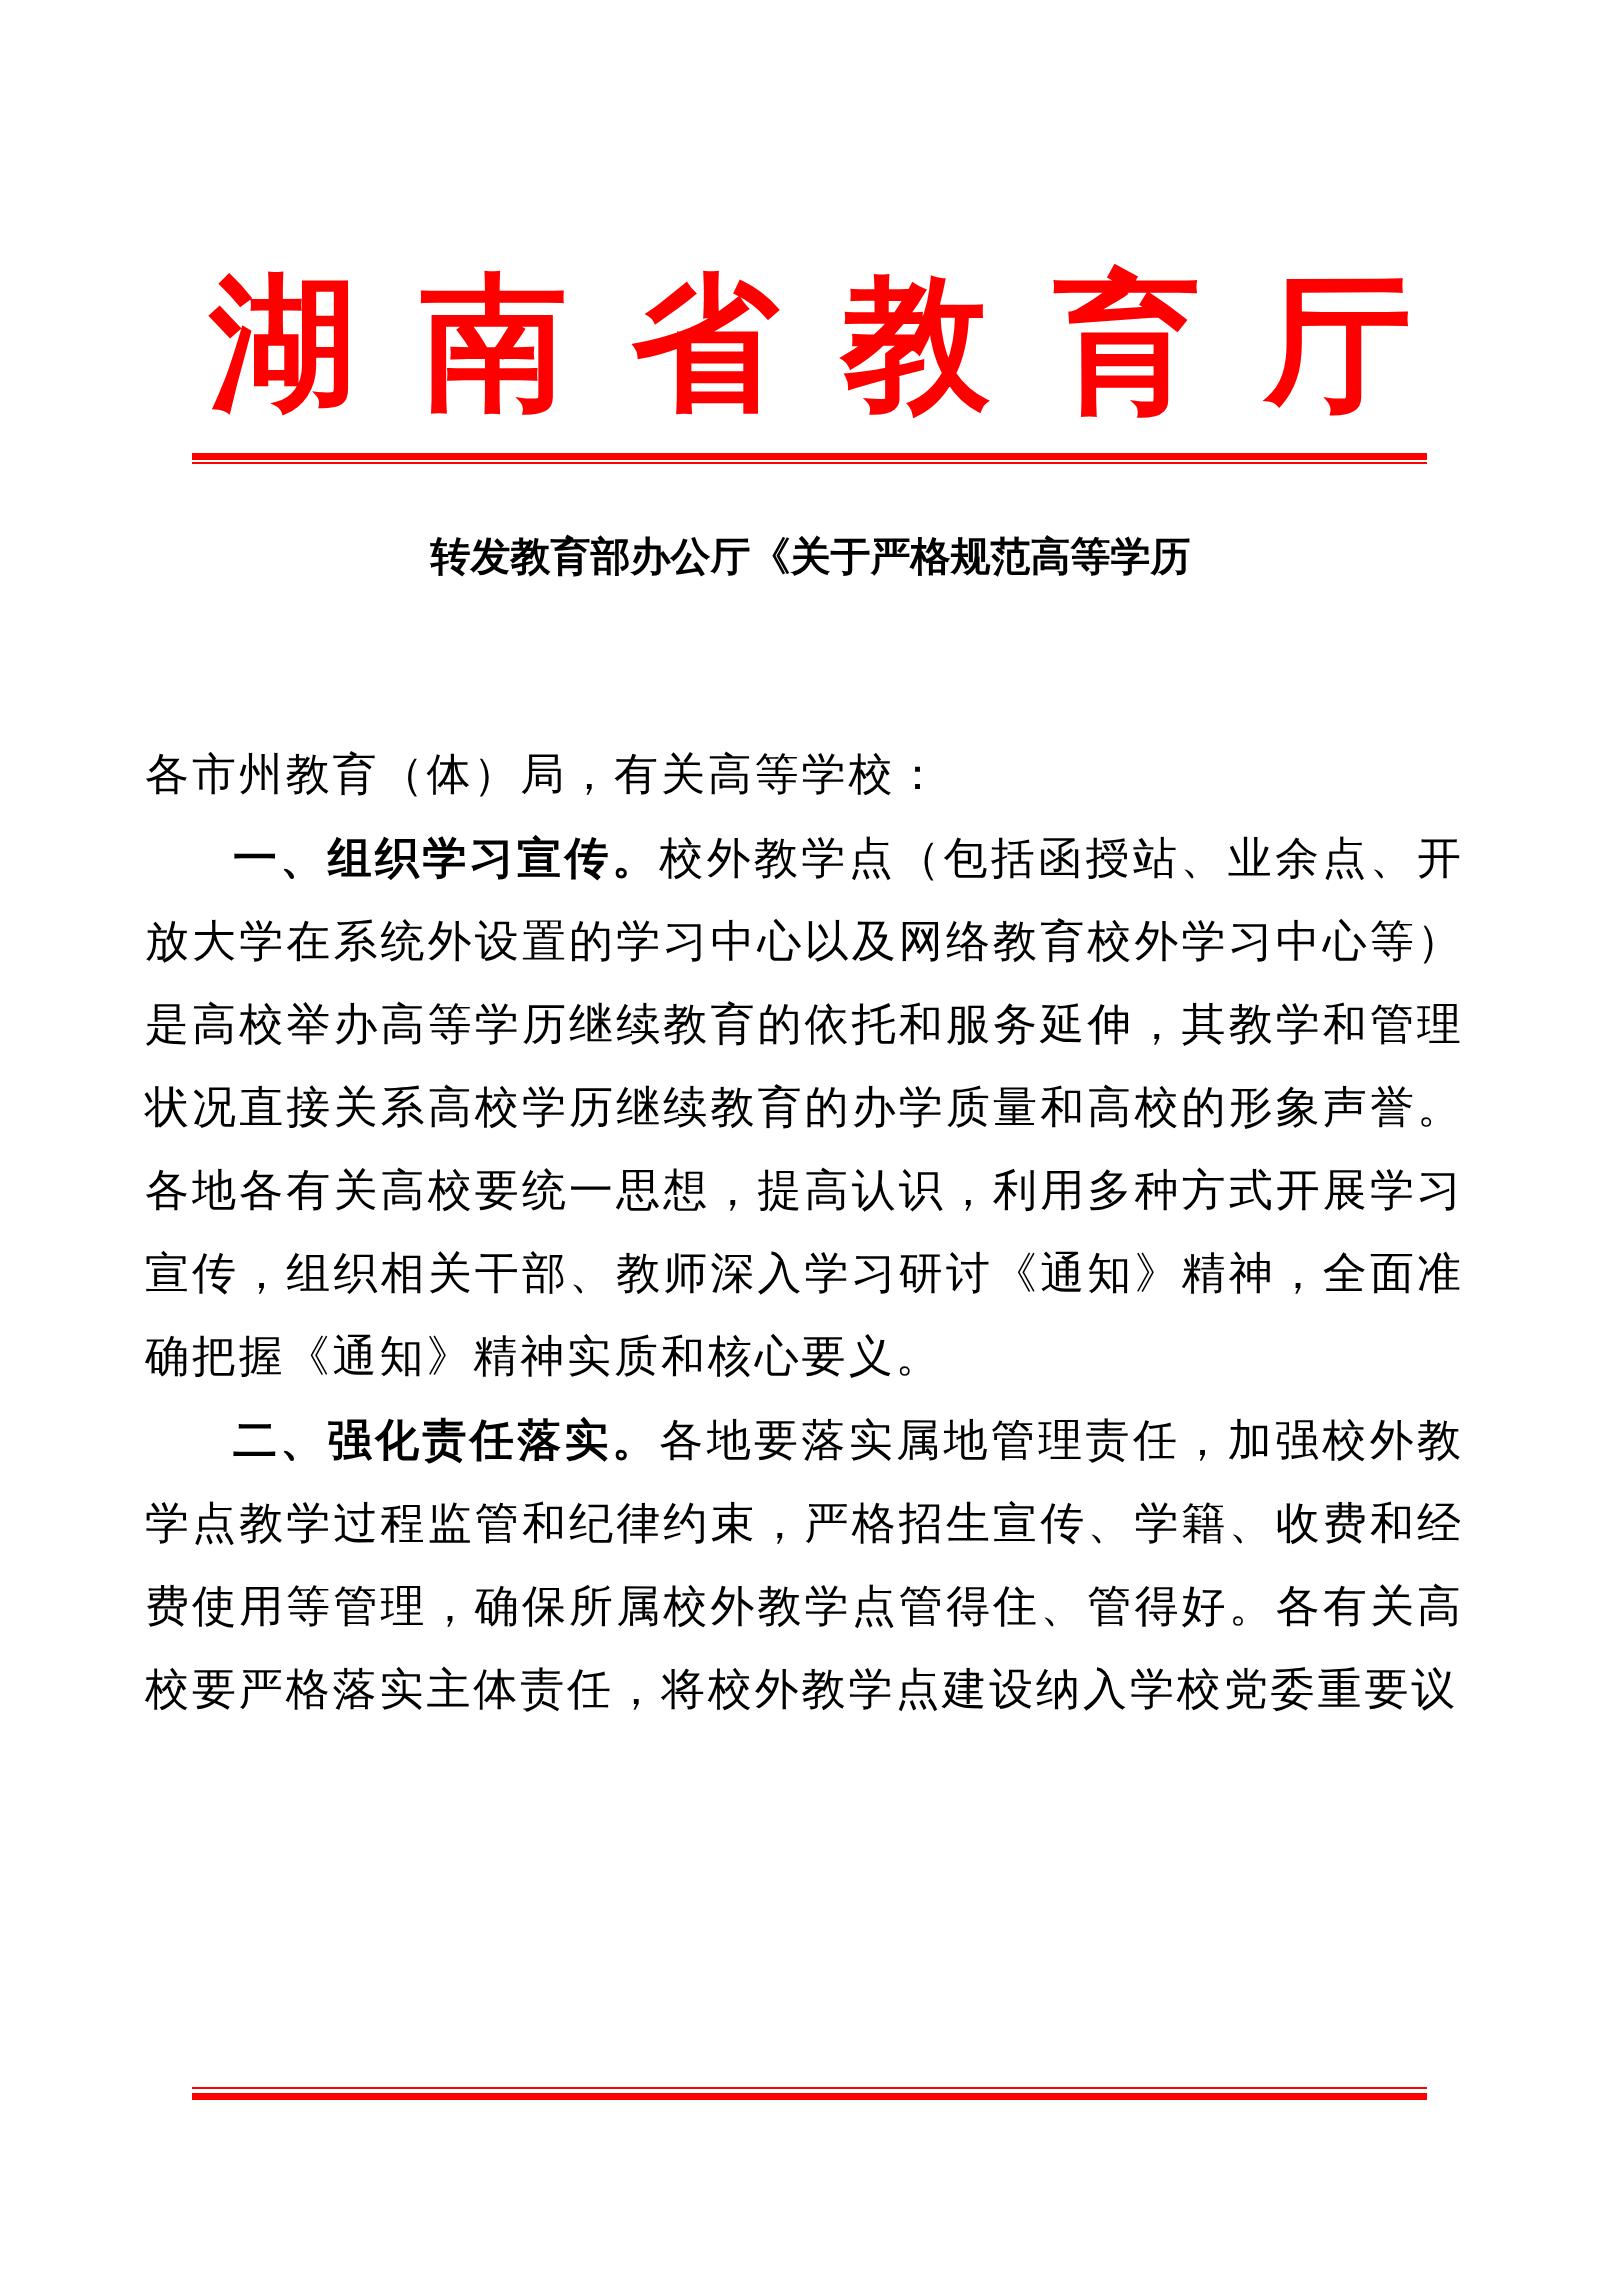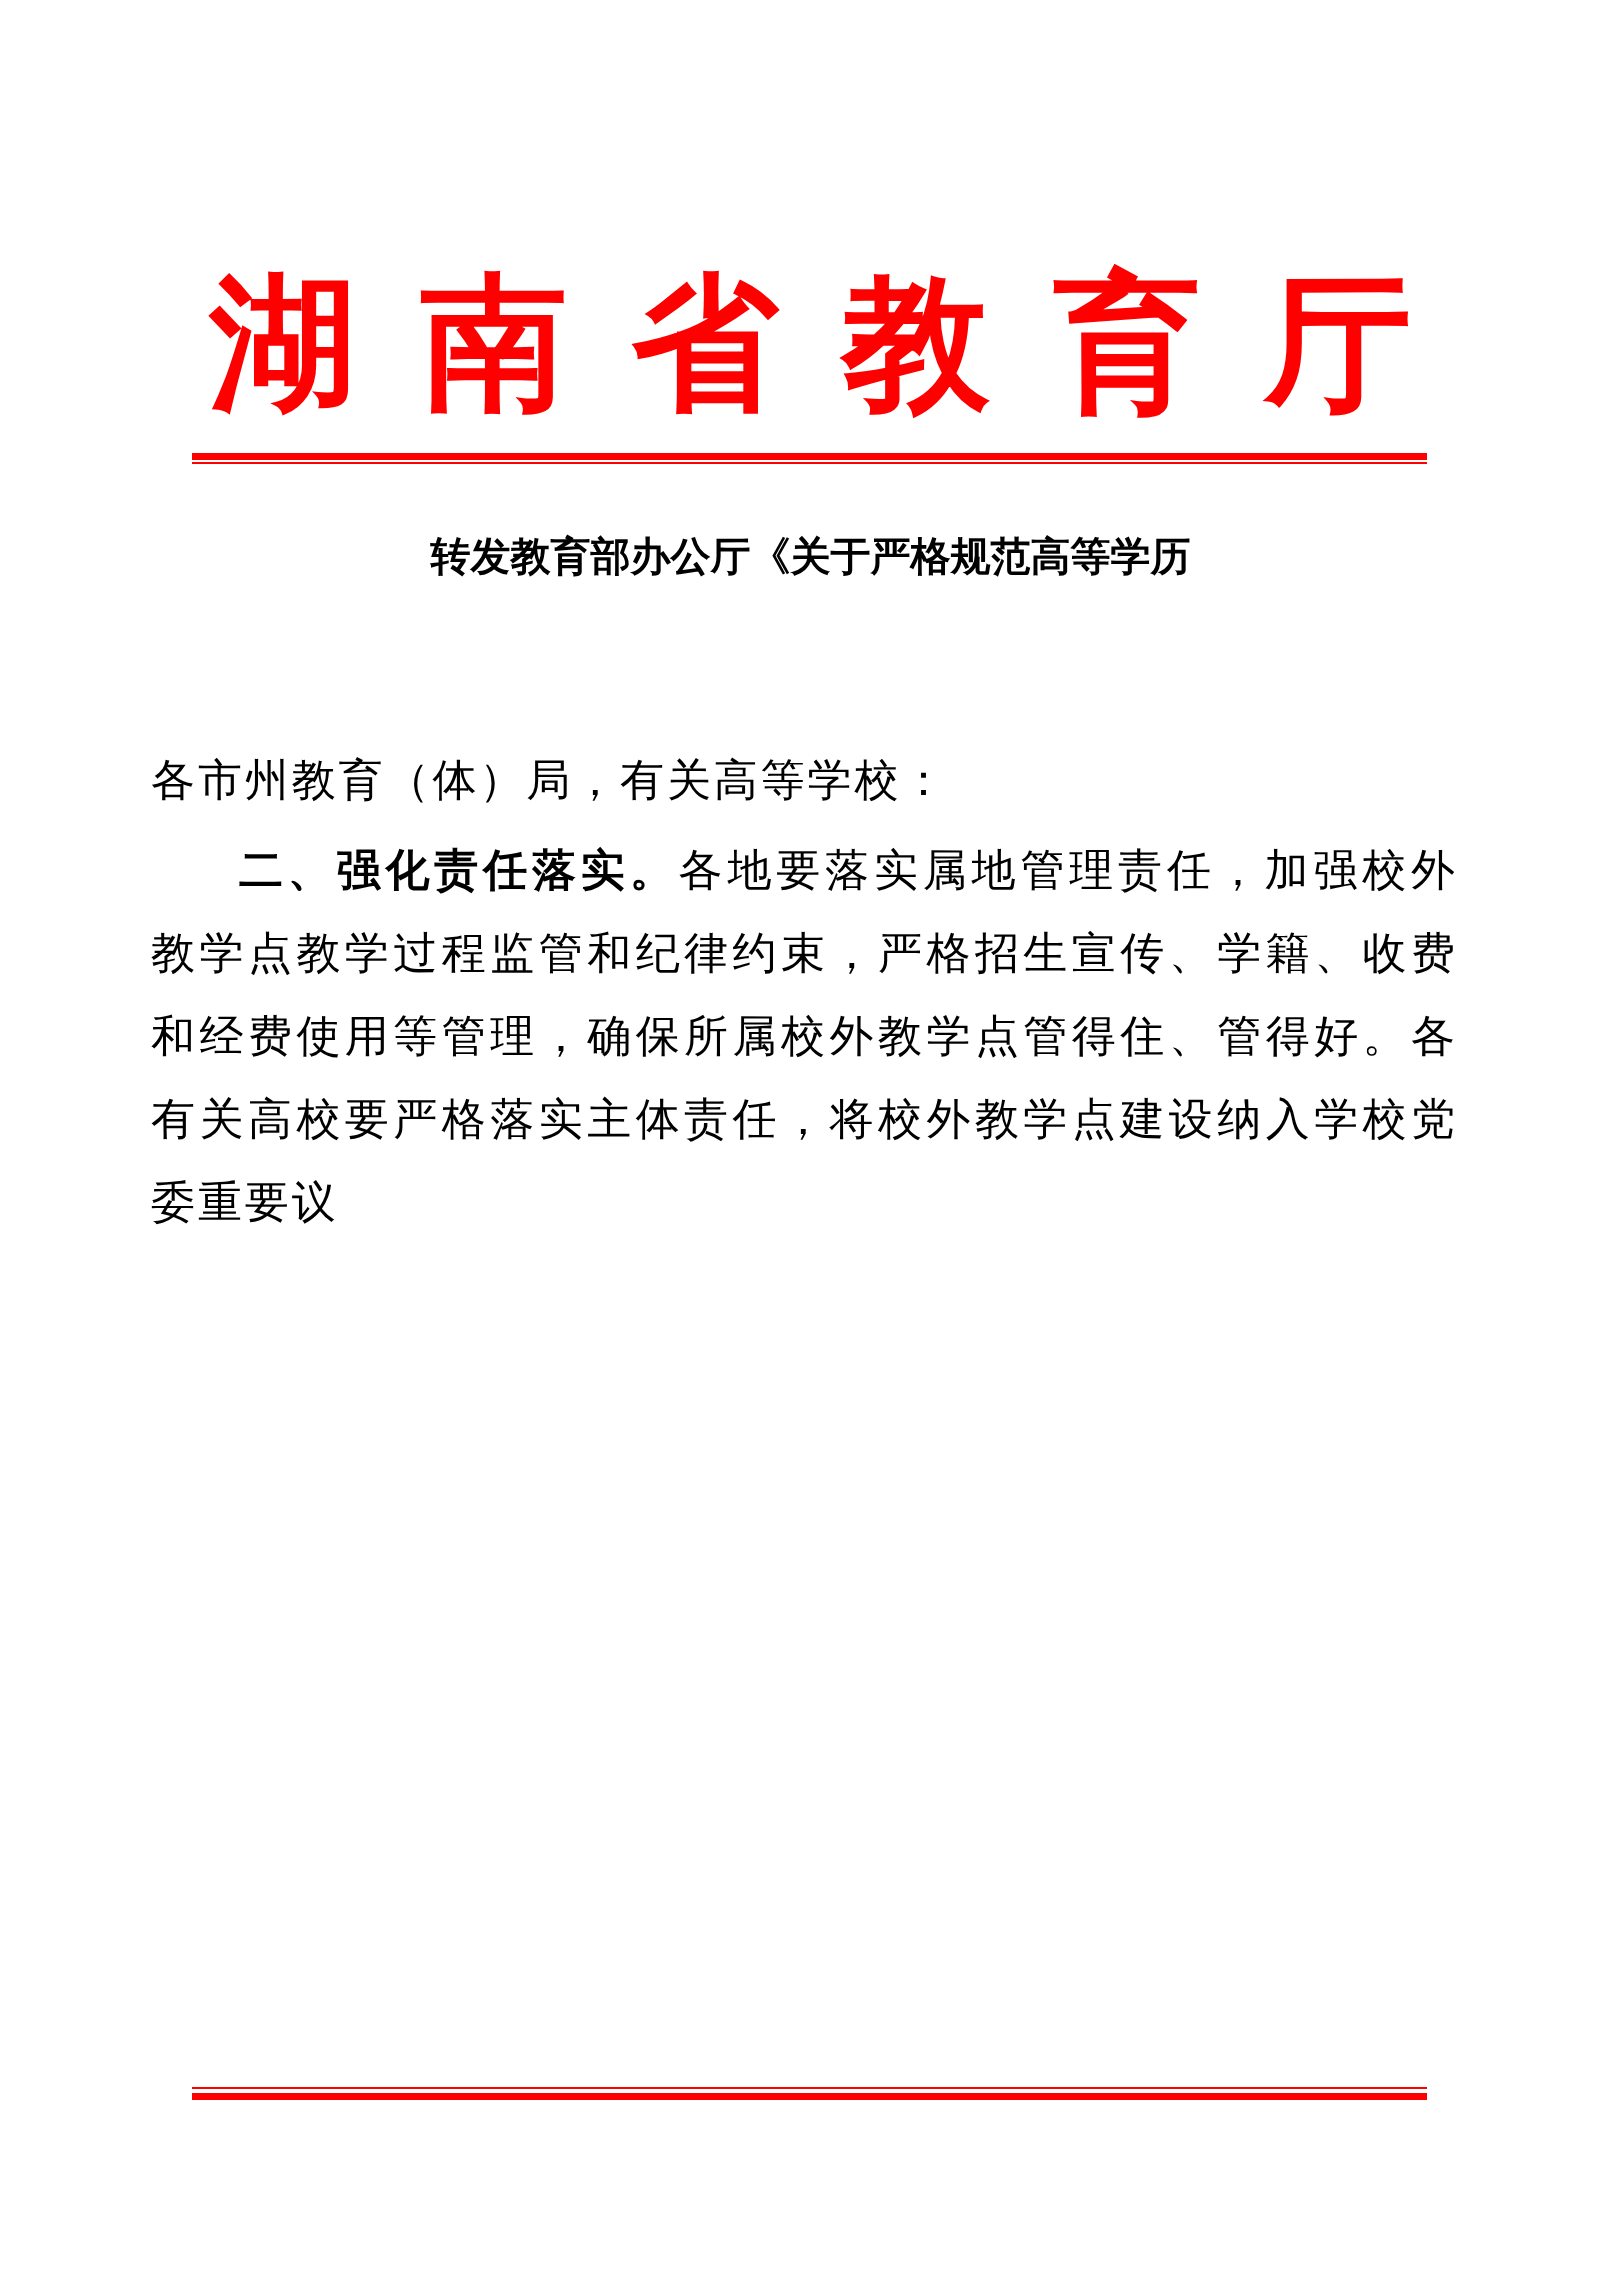--- a/index.html
+++ b/index.html
@@ -60,21 +60,21 @@
     position: absolute;
     top: 733px;
     left: 145px;
     width: 1319px;
     font-size: 44px;
     line-height: 83px;
     letter-spacing: 2.9px;
     text-align: justify;
     text-justify: inter-character;
   }
-  .body-text p { margin: 6px; padding: 0; }
+  .body-text p { margin: 0; padding: 0; }
   .indent { text-indent: 2em; }
   .lead {
     font-family: "Liberation Sans", "DejaVu Sans", sans-serif;
     font-weight: bold;
   }
 </style>
 </head>
 <body>
 
 <div class="page">
@@ -82,19 +82,20 @@
   <div class="agency">湖南省教育厅</div>
 
   <div class="divider-top"></div>
 
   <div class="doc-title">
     <div>转发教育部办公厅《关于严格规范高等学历</div>
   </div>
 
   <div class="body-text">
     <p>各市州教育（体）局，有关高等学校：</p>
+    <p class="indent"><span class="lead">一、组织学习宣传。</span><span>校外教学点（包括函授站、业余点、开放大学在系统外设置的学习中心以及网络教育校外学习中心等）是高校举办高等学历继续教育的依托和服务延伸，其教学和管理状况直接关系高校学历继续教育的办学质量和高校的形象声誉。各地各有关高校要统一思想，提高认识，利用多种方式开展学习宣传，组织相关干部、教师深入学习研讨《通知》精神，全面准确把握《通知》精神实质和核心要义。</span></p>
     <p class="indent"><span class="lead">二、强化责任落实。</span><span>各地要落实属地管理责任，加强校外教学点教学过程监管和纪律约束，严格招生宣传、学籍、收费和经费使用等管理，确保所属校外教学点管得住、管得好。各有关高校要严格落实主体责任，将校外教学点建设纳入学校党委重要议</span></p>
   </div>
 
   <div class="divider-bottom"></div>
 
 </div>
 
 
 </body></html>

